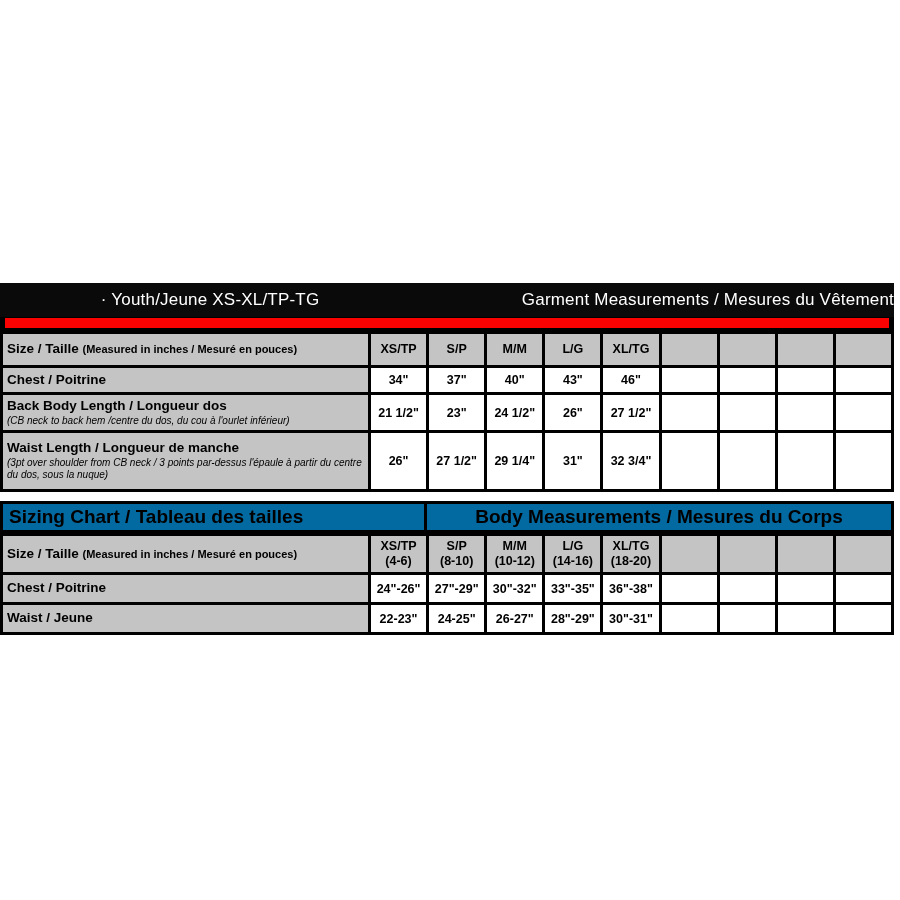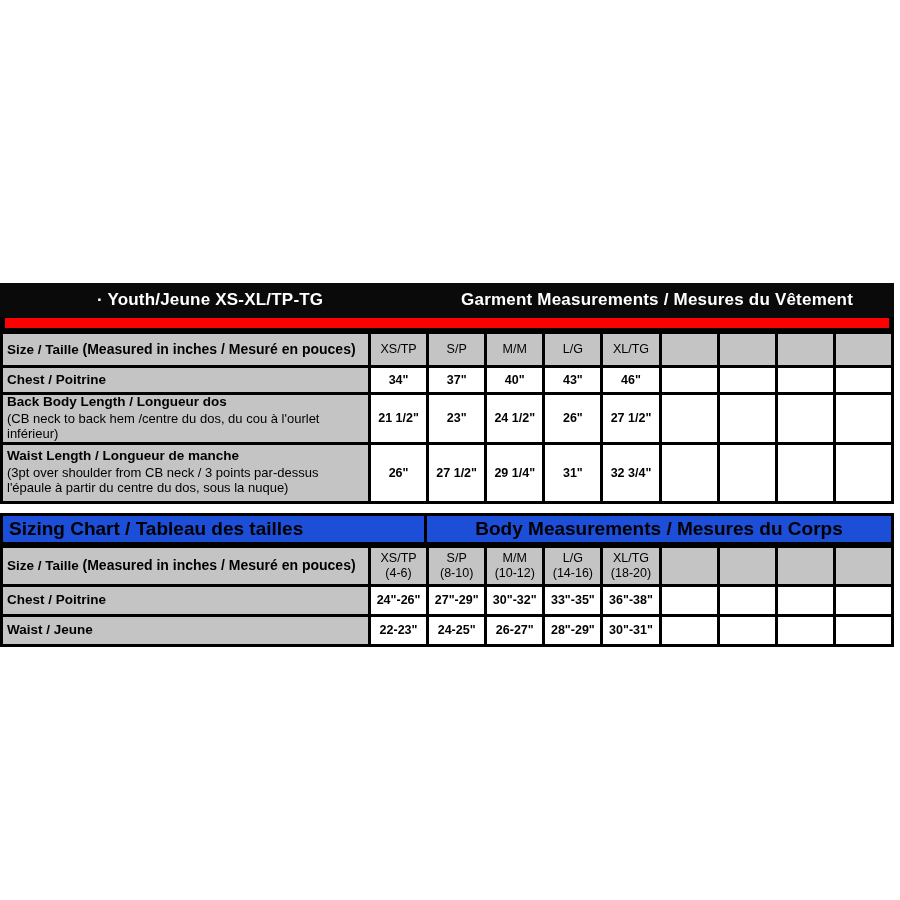--- a/index.html
+++ b/index.html
@@ -6,50 +6,50 @@
   body{
     width:900px;height:900px;background:#ffffff;
     font-family:"Liberation Sans","DejaVu Sans",sans-serif;
     color:#000;position:relative;overflow:hidden;
   }
   .content{position:absolute;top:283px;left:0;width:894px;}
 
   
   .black-bar{
     display:flex;align-items:center;background:#0a0a0a;color:#fff;
-    height:34px;font-weight:bold;font-size:17px;letter-spacing:.2px;
+    height:34px;font-weight:normal;font-size:17px;letter-spacing:.2px;
   }
   .bar-left{width:47%;text-align:center;}
-  .bar-right{width:53%;text-align:center;}
+  .bar-right{width:53%;text-align:right;}
 
   
   .red-stripe{
     box-sizing:border-box;height:14px;background:#fa0202;
     border-left:5px solid #000;border-right:5px solid #000;
     border-bottom:3px solid #000;border-top:1px solid #000;
   }
 
   
   table{border-collapse:collapse;table-layout:fixed;width:894px;}
   td{border:3px solid #000;padding:0 4px;box-sizing:border-box;vertical-align:middle;}
   col.label-col{width:368px;}
   .gray{background:#c4c4c4;}
   .label-cell{font-weight:bold;font-size:13.5px;line-height:1.1;}
-  .label-cell .note{font-weight:bold;font-size:14px;}
-  .sub{font-weight:normal;font-size:13px;line-height:1.18;margin-top:1px;}
+  .label-cell .note{font-weight:bold;font-size:11px;}
+  .sub{font-weight:normal;font-size:10px;line-height:1.18;margin-top:1px;font-style:italic;}
   .val{font-weight:bold;font-size:12.5px;text-align:center;padding:0 2px;}
-  .size-hdr{font-weight:normal;font-size:12.5px;text-align:center;line-height:1.2;padding:0 1px;}
+  .size-hdr{font-weight:bold;font-size:12.5px;text-align:center;line-height:1.2;padding:0 1px;}
 
   
   .table-gap{height:9px;background:#fff;}
 
   
   .t2-head{
     box-sizing:border-box;display:flex;align-items:stretch;height:32px;
-    border:3px solid #000;background:#1d4ed8;font-weight:bold;font-size:19px;
+    border:3px solid #000;background:#0369a1;font-weight:bold;font-size:19px;
   }
   .t2-left{
     box-sizing:border-box;width:424px;display:flex;align-items:center;
     padding-left:6px;border-right:3px solid #000;
   }
   .t2-right{flex:1;display:flex;align-items:center;justify-content:center;}
 </style>
 </head>
 <body>
 

